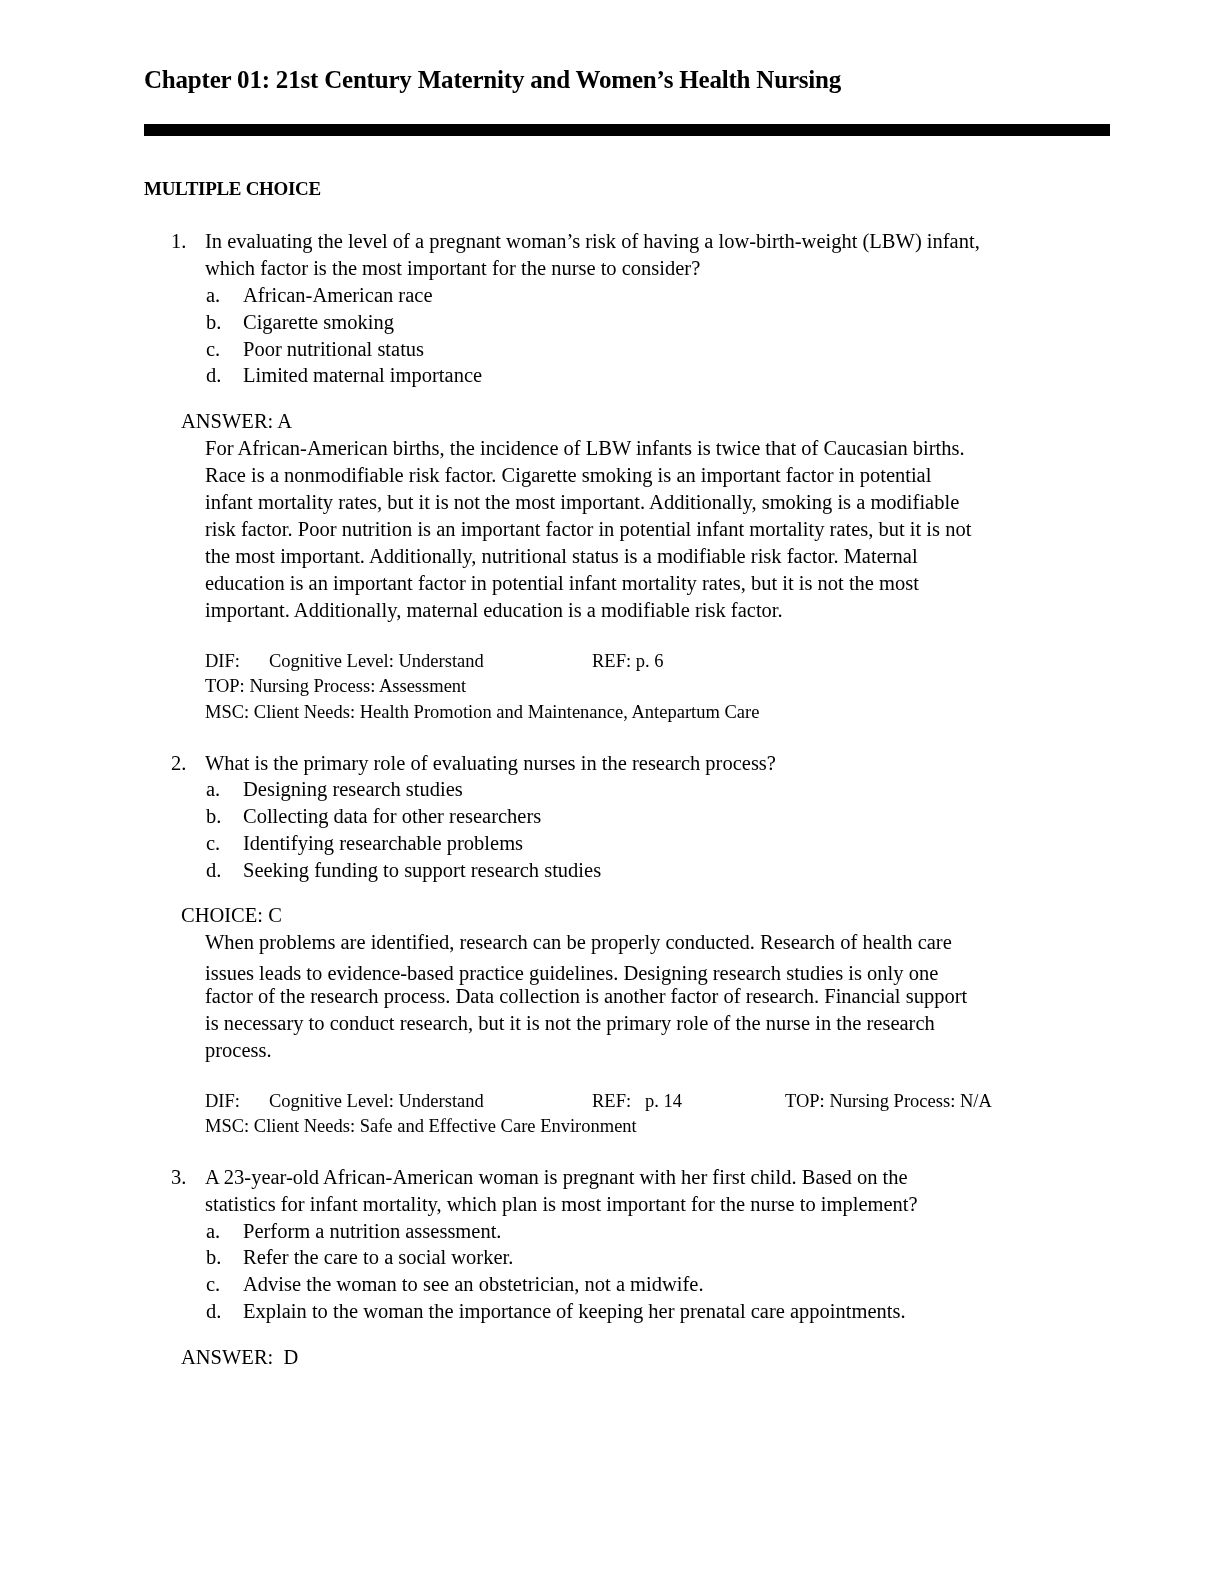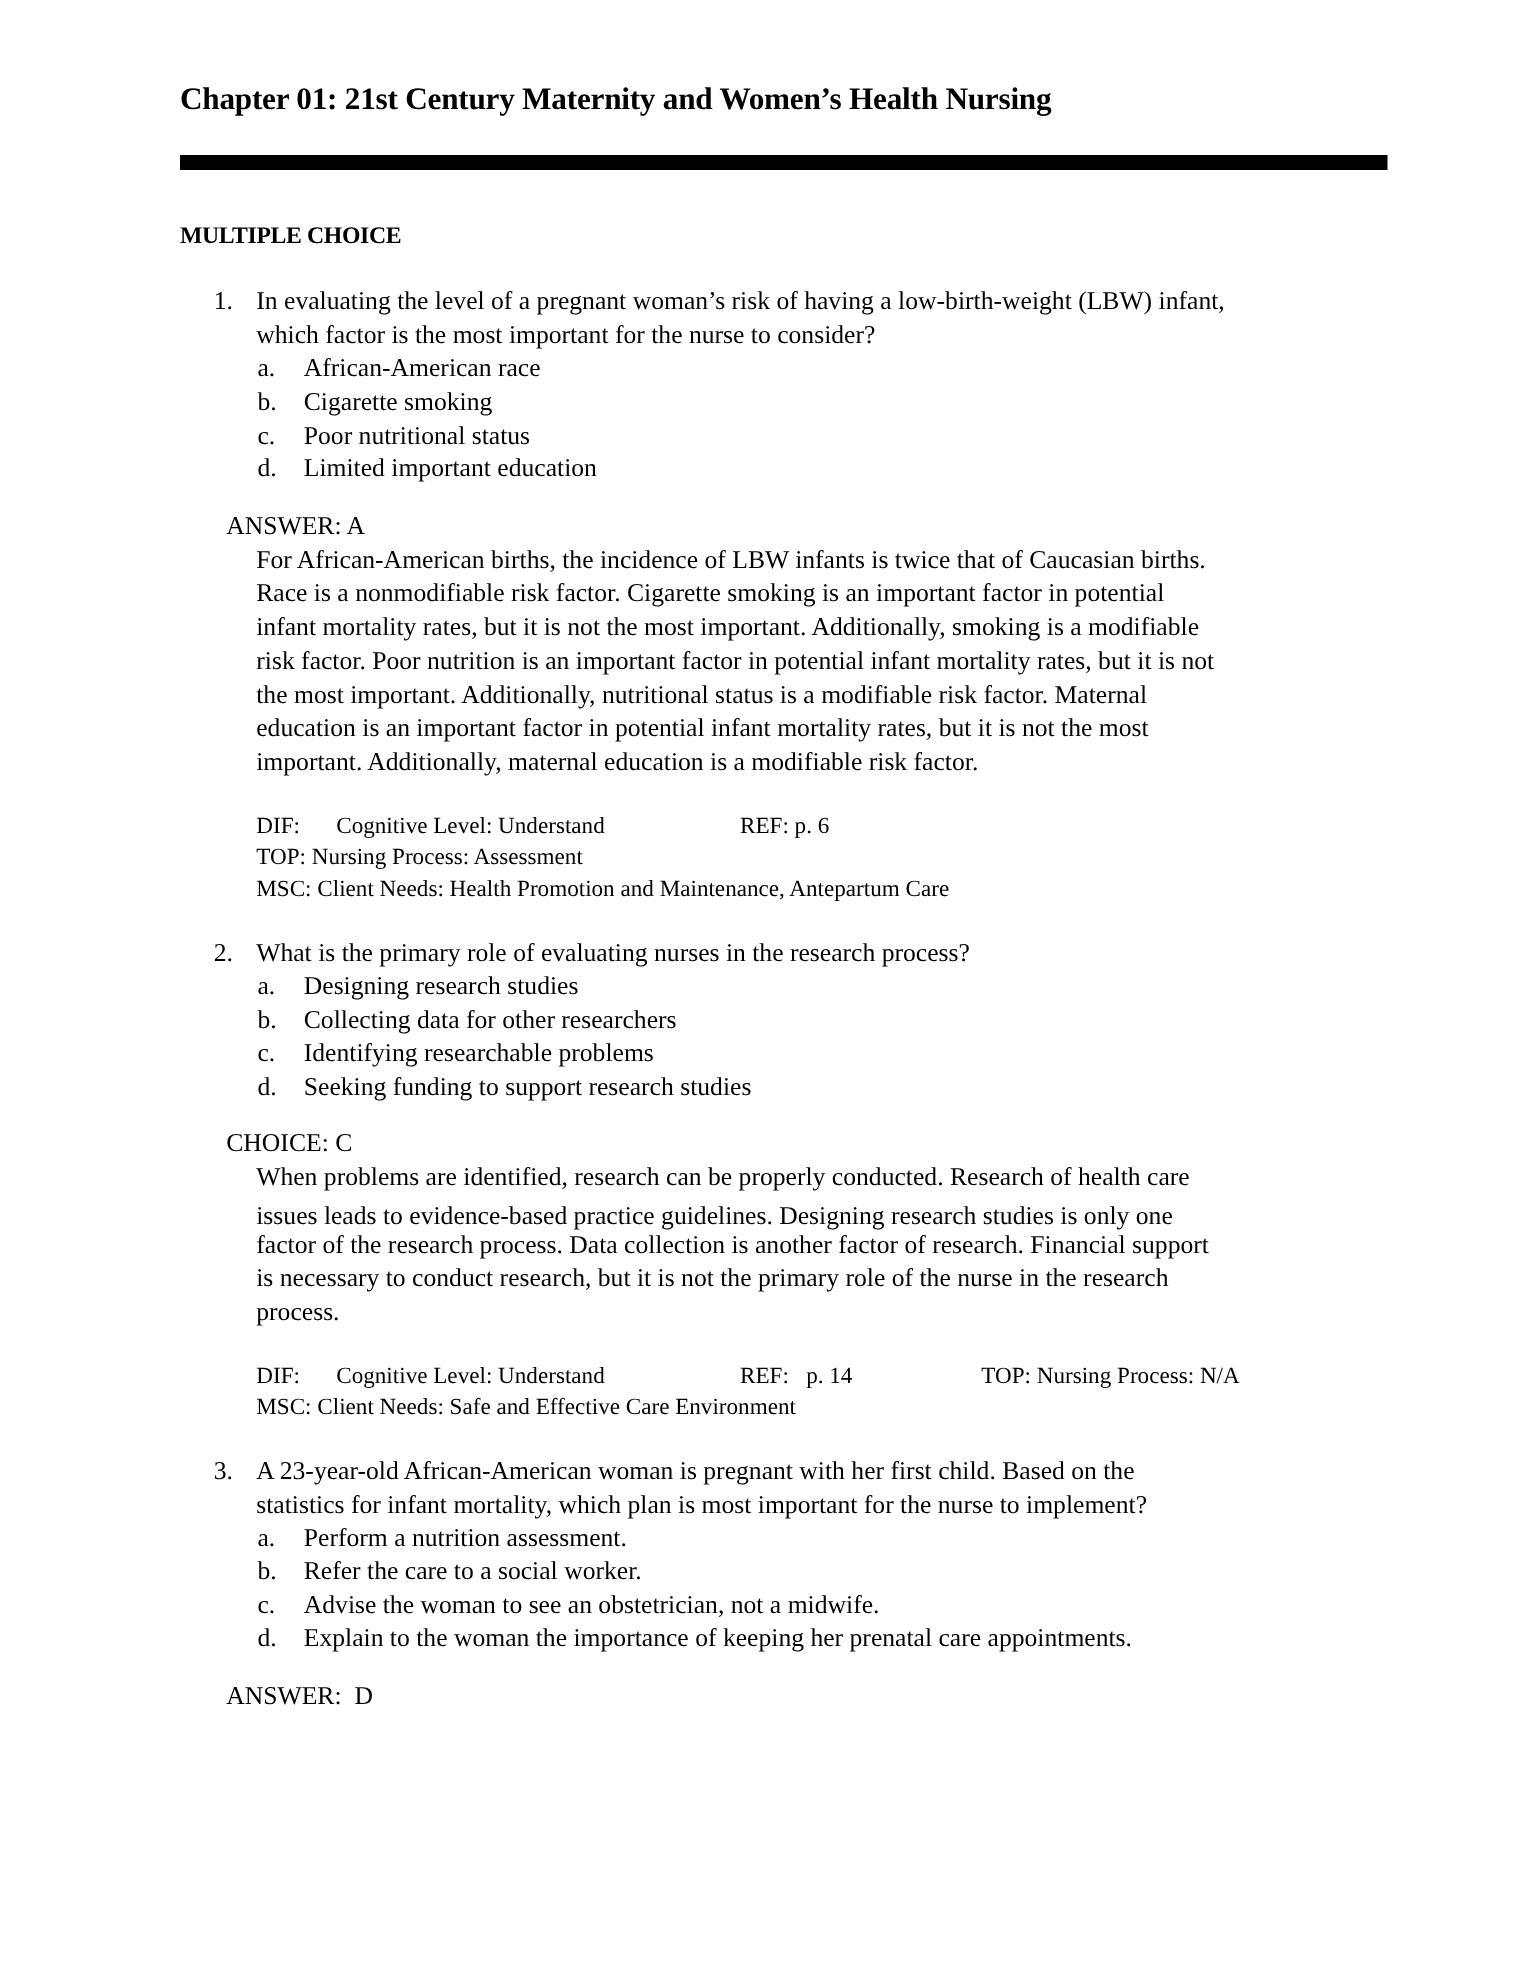--- a/index.html
+++ b/index.html
@@ -37,21 +37,21 @@
     <div class="t qtxt" style="top:228px">In evaluating the level of a pregnant woman’s risk of having a low-birth-weight (LBW) infant,</div>
     <div class="t qtxt" style="top:255px">which factor is the most important for the nurse to consider?</div>
 
     <div class="t optl" style="top:282px">a.</div>
     <div class="t optt" style="top:282px">African-American race</div>
     <div class="t optl" style="top:309px">b.</div>
     <div class="t optt" style="top:309px">Cigarette smoking</div>
     <div class="t optl" style="top:336px">c.</div>
     <div class="t optt" style="top:336px">Poor nutritional status</div>
     <div class="t optl" style="top:362px">d.</div>
-    <div class="t optt" style="top:362px">Limited important education</div>
+    <div class="t optt" style="top:362px">Limited maternal importance</div>
 
     <div class="t ans" style="top:408px">ANSWER:  A</div>
     <div class="t qtxt" style="top:435px">For African-American births, the incidence of LBW infants is twice that of Caucasian births.</div>
     <div class="t qtxt" style="top:462px">Race is a nonmodifiable risk factor. Cigarette smoking is an important factor in potential</div>
     <div class="t qtxt" style="top:489px">infant mortality rates, but it is not the most important. Additionally, smoking is a modifiable</div>
     <div class="t qtxt" style="top:516px">risk factor. Poor nutrition is an important factor in potential infant mortality rates, but it is not</div>
     <div class="t qtxt" style="top:543px">the most important. Additionally, nutritional status is a modifiable risk factor. Maternal</div>
     <div class="t qtxt" style="top:570px">education is an important factor in potential infant mortality rates, but it is not the most</div>
     <div class="t qtxt" style="top:597px">important. Additionally, maternal education is a modifiable risk factor.</div>
 

